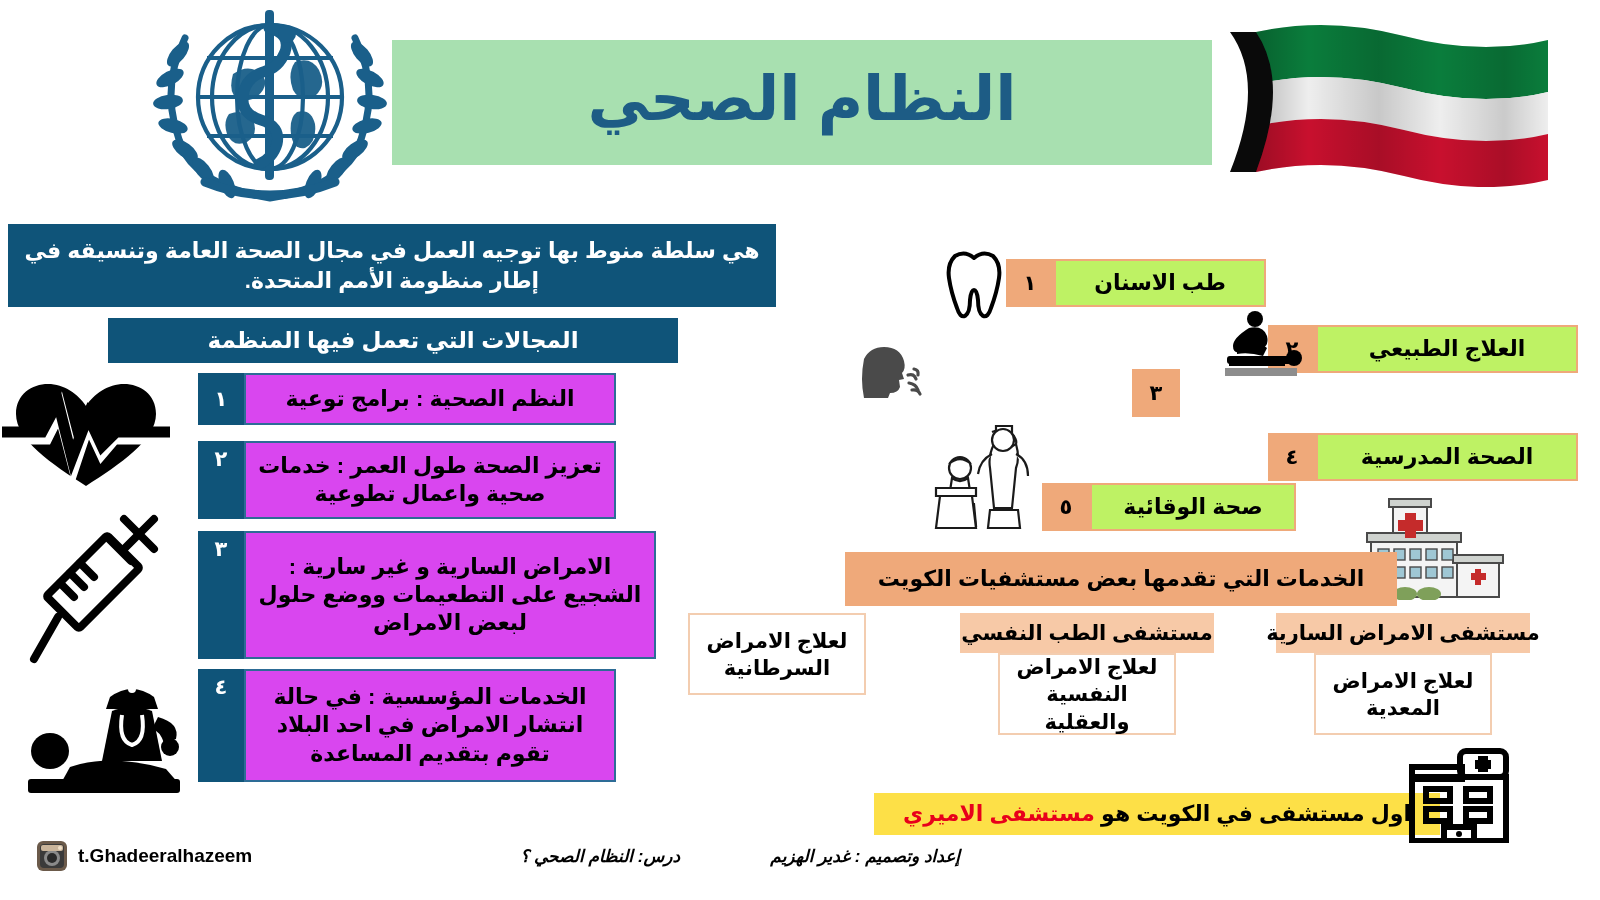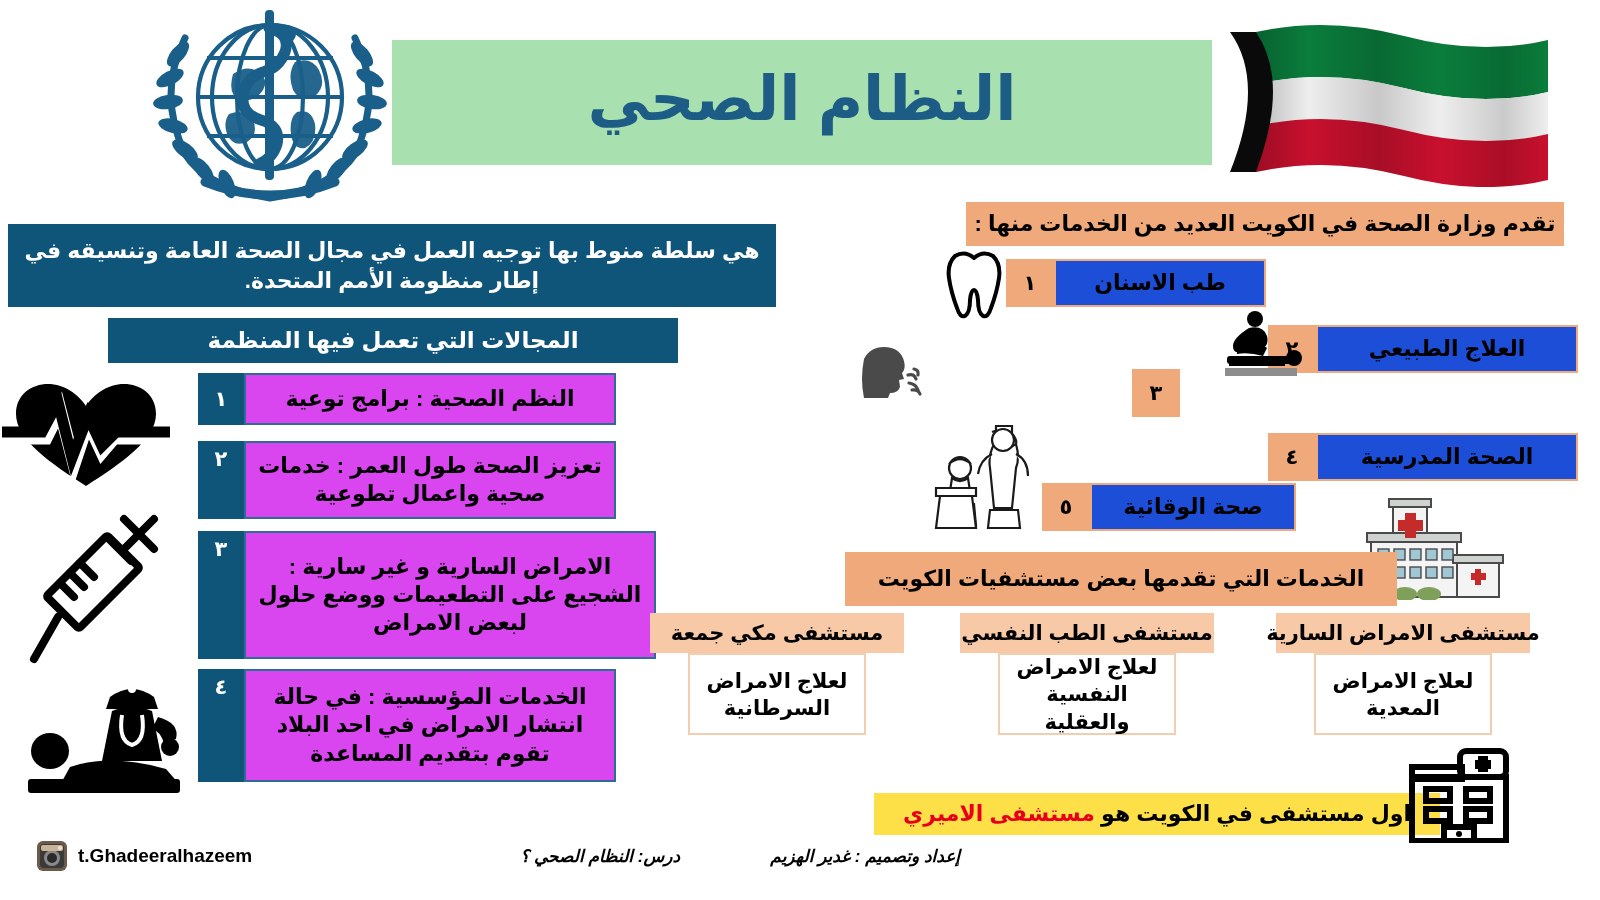--- a/index.html
+++ b/index.html
@@ -76,21 +76,21 @@
   #services-header .txt{font-size:22px;font-weight:700;}
 
   .orow{display:flex;align-items:stretch;}
   .orow .onum{
     background:#efa97a;color:#000;
     width:48px;min-width:48px;
     display:flex;align-items:center;justify-content:center;
     font-size:21px;font-weight:700;
   }
   .orow .obody{
-    flex:1;background:#1d4ed8;border:2px solid #efa97a;
+    flex:1;background:#bef264;border:2px solid #efa97a;
     display:flex;align-items:center;justify-content:center;
     font-size:22px;font-weight:700;color:#000;text-align:center;
     padding:11px 8px;
   }
   #srv-1{left:1006px;top:259px;width:260px;height:48px;}
   #srv-2{left:1268px;top:325px;width:310px;height:48px;}
   #srv-3{left:908px;top:369px;width:272px;height:48px;}
   #srv-4{left:1268px;top:433px;width:310px;height:48px;}
   #srv-5{left:1042px;top:483px;width:254px;height:48px;}
 
@@ -295,23 +295,20 @@
         <path d="M100 22 q22 -16 44 0 l4 12 H96 Z"></path>
         <circle cx="122" cy="14" r="4" fill="#fff"></circle>
         <path d="M102 36 q20 -8 40 0 l10 50 H92 Z"></path>
         <path d="M148 42 q22 6 18 22 l-12 4 q-4 -12 -12 -14 Z"></path>
         <circle cx="160" cy="72" r="9"></circle>
       </g>
       <path d="M112 40 q-4 26 10 30 q14 -4 10 -30" fill="none" stroke="#fff" stroke-width="4"></path>
     </svg>
   </div>
 
-  <div class="abs" id="services-header">
-    <span class="txt">تقدم وزارة الصحة في الكويت العديد من الخدمات منها :</span>
-  </div>
 
   <div class="abs orow" id="srv-1">
     <div class="obody">طب الاسنان</div>
     <div class="onum">١</div>
   </div>
   <div class="abs orow" id="srv-2">
     <div class="obody">العلاج الطبيعي</div>
     <div class="onum">٢</div>
   </div>
   <div class="abs orow" id="srv-3">
@@ -423,21 +420,20 @@
 
   <div class="hcol" id="hosp-1">
     <div class="hname">مستشفى الامراض السارية</div>
     <div class="hdesc">لعلاج الامراض المعدية</div>
   </div>
   <div class="hcol" id="hosp-2">
     <div class="hname">مستشفى الطب النفسي</div>
     <div class="hdesc">لعلاج الامراض النفسية والعقلية</div>
   </div>
   <div class="hcol" id="hosp-3">
-    <div class="hname">مستشفى مكي جمعة</div>
     <div class="hdesc">لعلاج الامراض السرطانية</div>
   </div>
 
   <div class="abs" id="first-hosp-banner">
     <span class="txt">
       <span>اول مستشفى في الكويت هو</span>
       <span class="hl">مستشفى الاميري</span>
     </span>
   </div>
 

